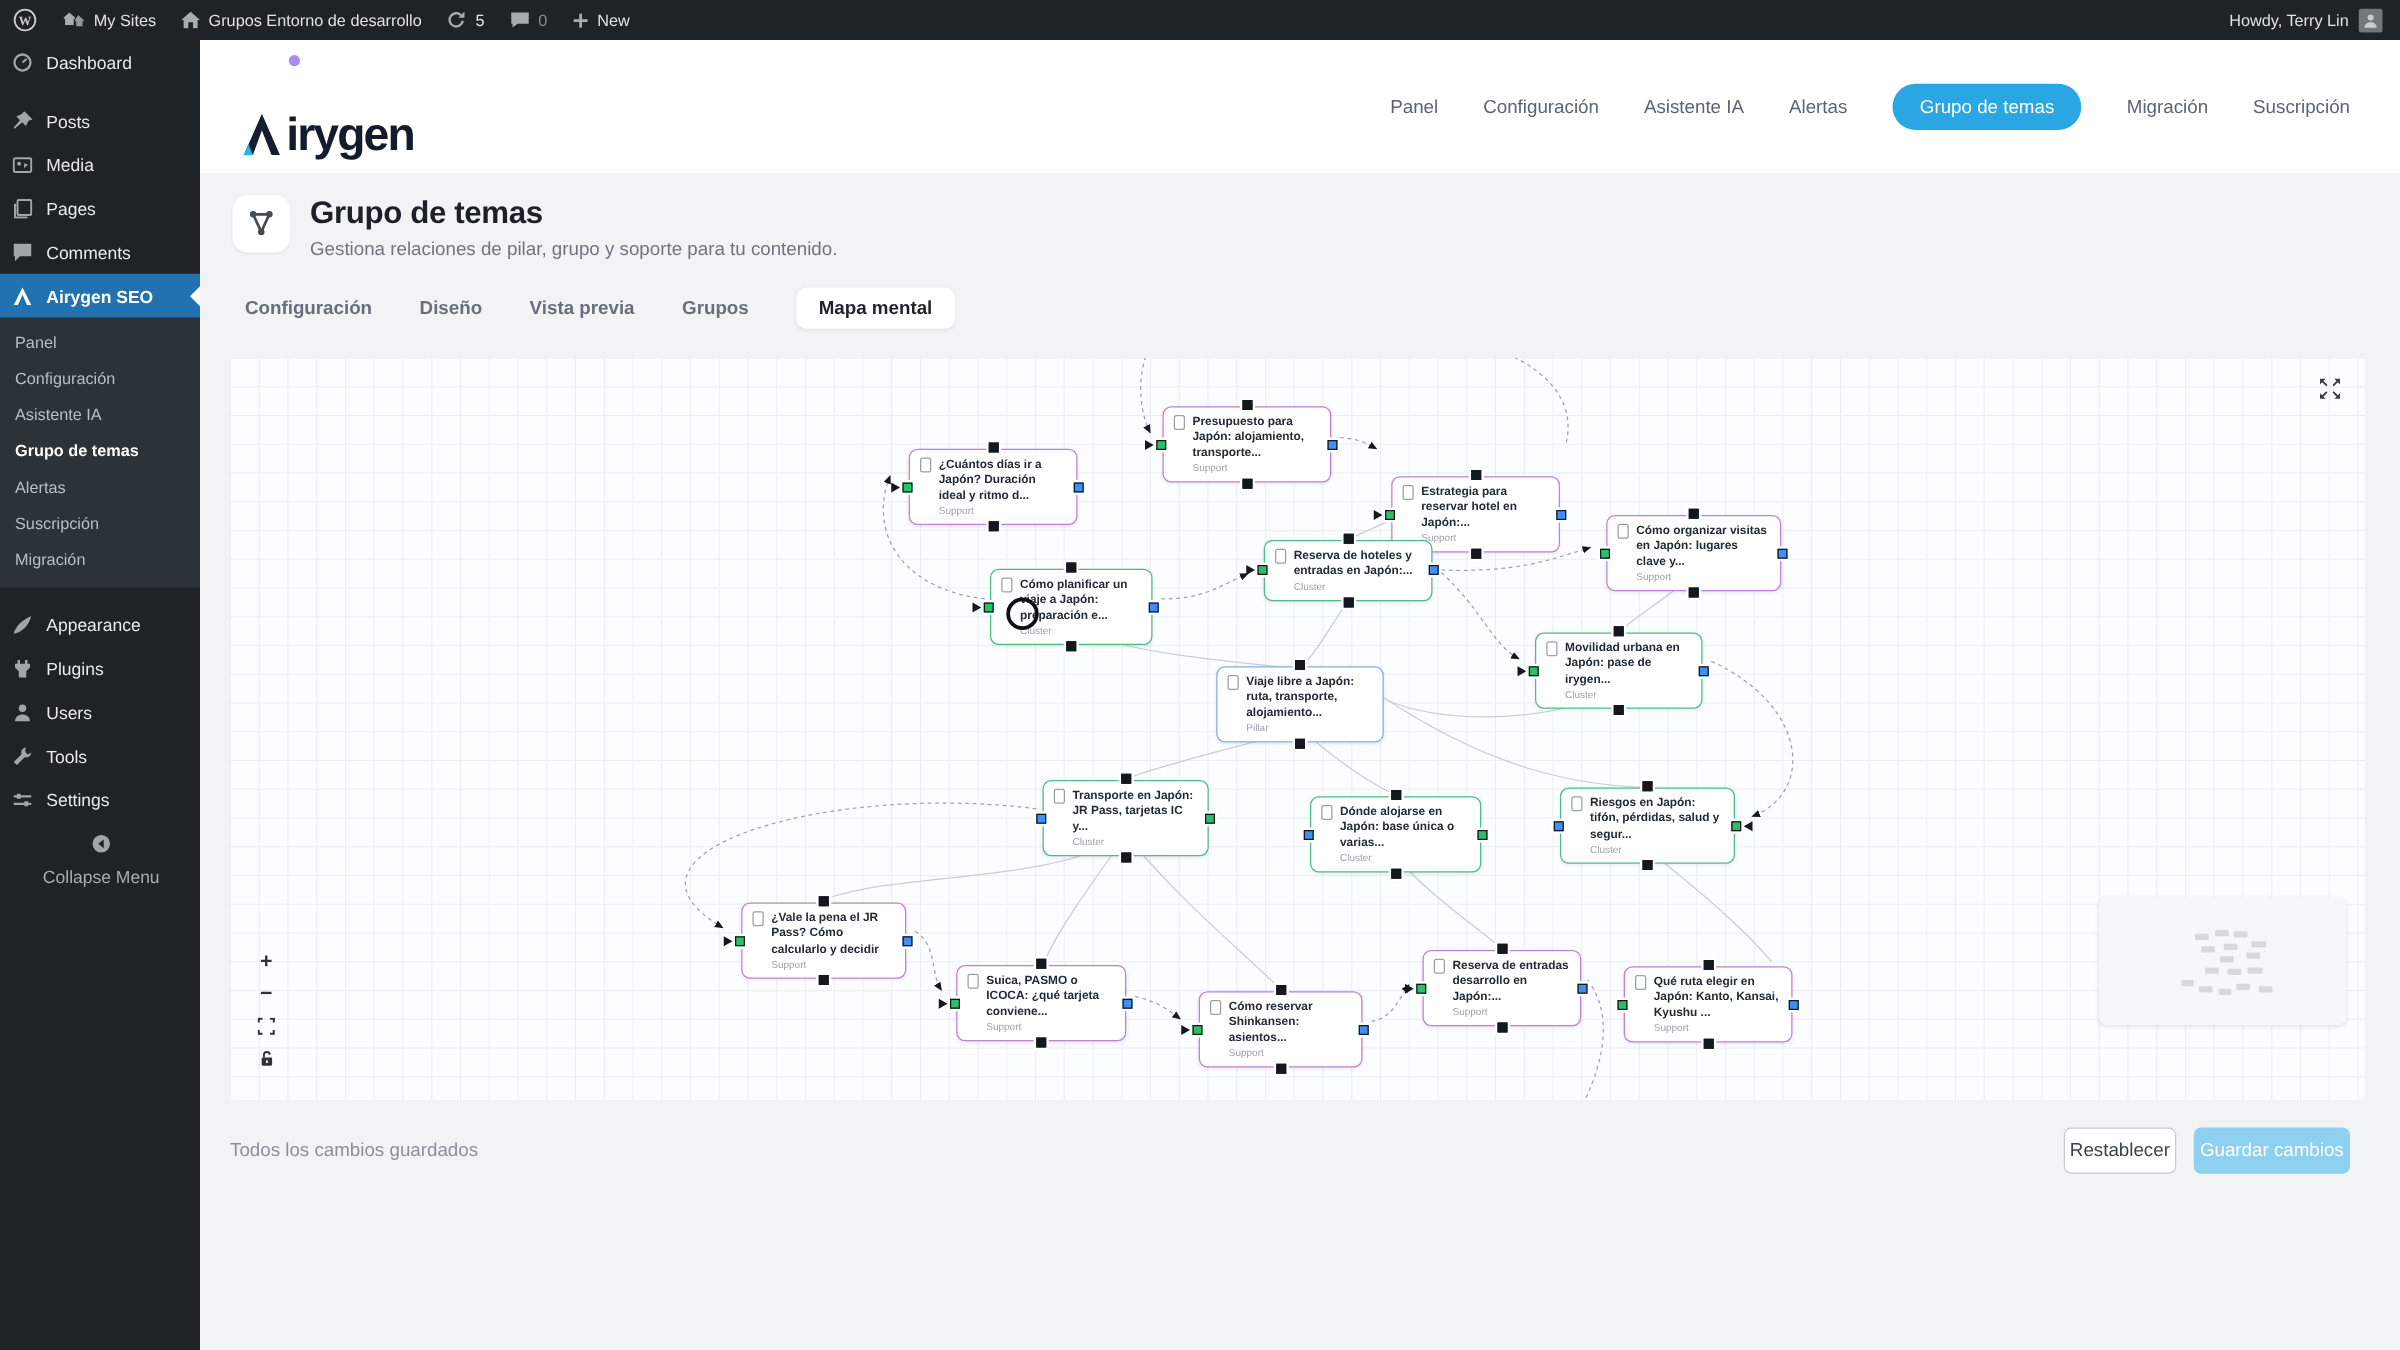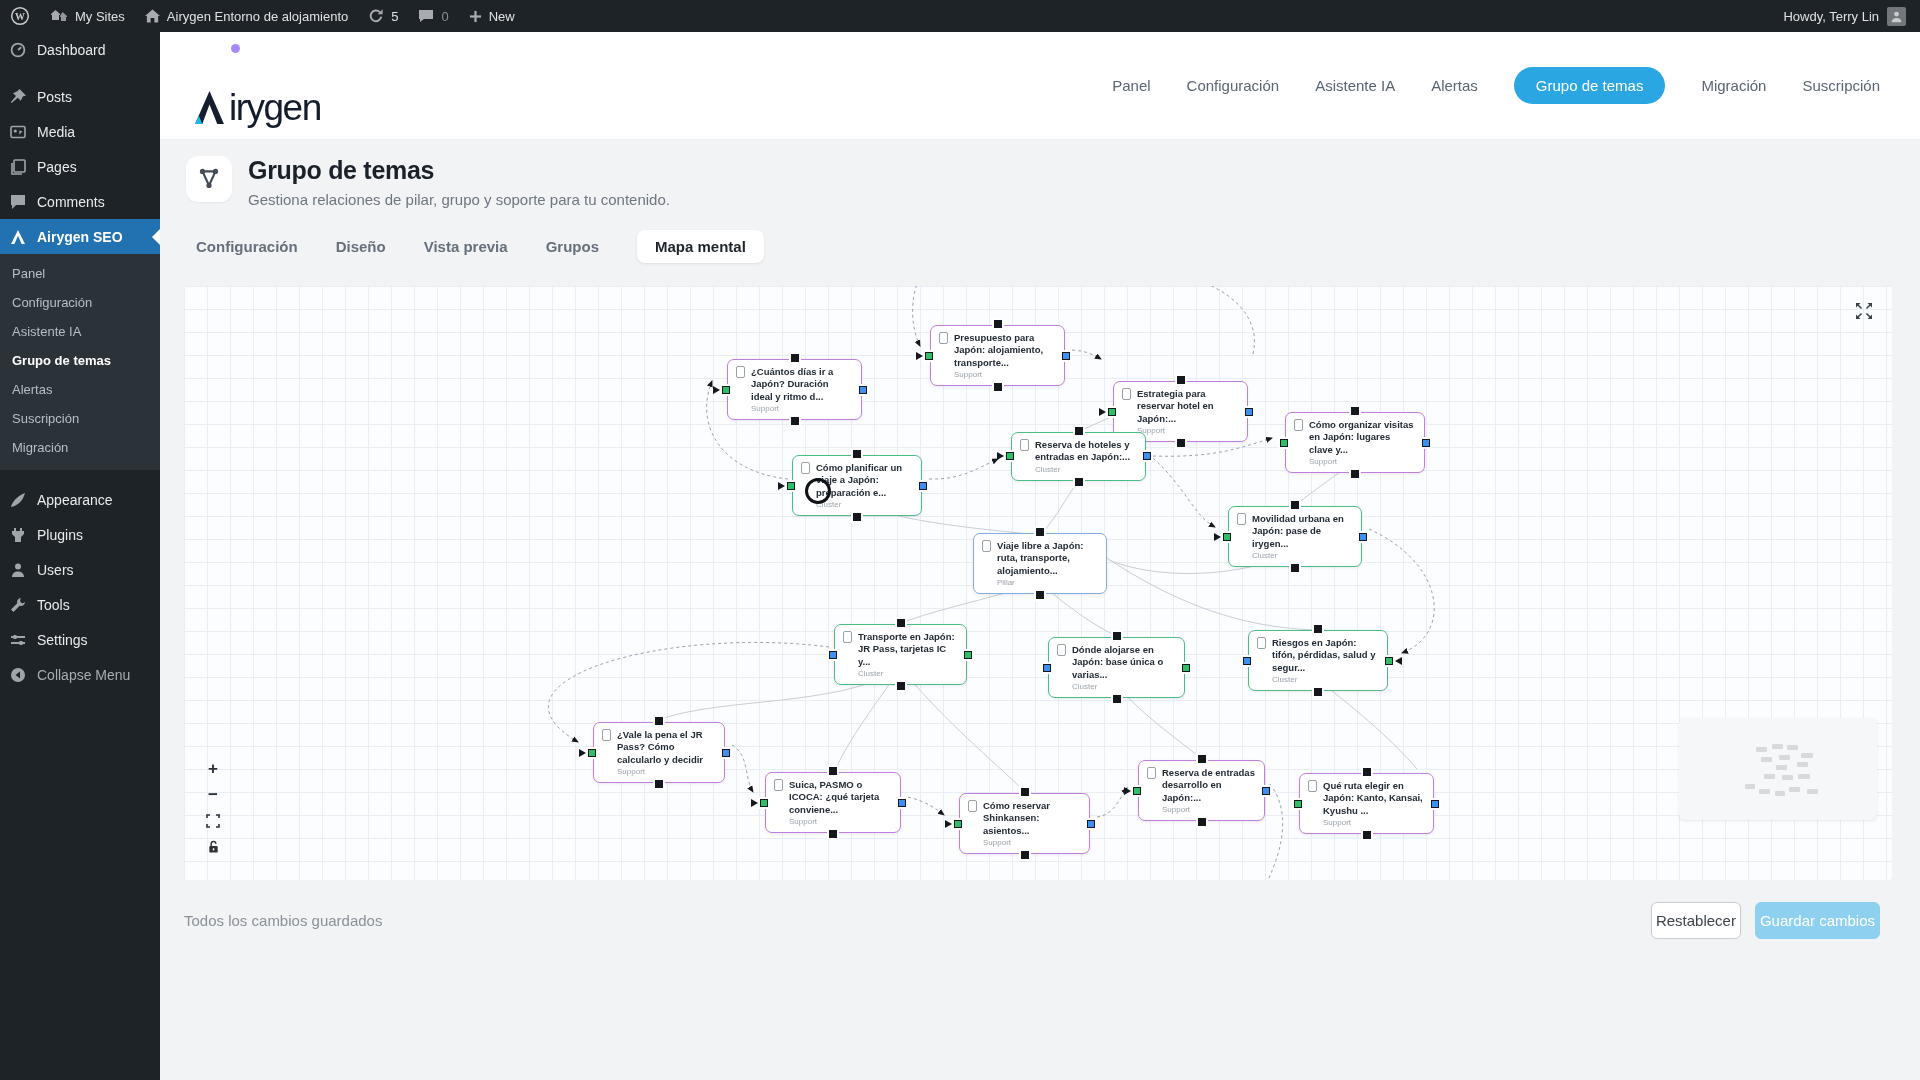--- a/index.html
+++ b/index.html
@@ -20,28 +20,28 @@
   .sb-item .sb-ic { width:17px; height:17px; color:#a0a5aa; flex:none; display:flex; align-items:center;}
   .sb-item .sb-ic svg{width:16px;height:16px;}
   .sb-item.active { background:#2271b1; color:#fff; font-weight:bold;}
   .sb-item.active .sb-ic { color:#fff; }
   .sb-item.active .notch { position:absolute; right:0; top:50%; margin-top:-8px; width:0; height:0;
     border-top:8px solid transparent; border-bottom:8px solid transparent; border-right:8px solid #fff;}
   .sb-sub { background:#2c3338; padding:5px 0 8px 0; }
   .sb-sub-item { padding:7px 10px 7px 38px; font-size:13px; color:#b5bfc9; cursor:pointer;}
   .sb-sub-item.active { color:#fff; font-weight:bold; }
   .sb-gap { height:12px; }
-  .sb-item.dim { color:#a7acb1; }
+  .sb-item.dim { color:#a7acb1;flex-direction:column; }
 
   
   .main { position:absolute; left:160px; top:32px; width:1760px; height:1048px; background:#f2f3f5; }
   .topbar { height:108px; background:#fff; display:flex; align-items:center; justify-content:space-between;
     padding:0 40px 0 34px; border-bottom:1px solid #eef0f2;}
   .brand { display:flex; align-items:flex-end; gap:4px; position:relative; }
-  .brand-text { font-size:37px; font-weight:normal; color:#131c2b; letter-spacing:-1.5px; line-height:0.9;margin-top:44px; }
+  .brand-text { font-size:37px; font-weight:bold; color:#131c2b; letter-spacing:-1.5px; line-height:0.9;margin-top:44px; }
   .brand-dot { position:absolute; left:37px; top:-3px; width:9px; height:9px; border-radius:50%; background:#a78bfa; }
   .top-nav { display:flex; align-items:center; gap:36px; font-size:15px; color:#5a6572; }
   .top-nav .nav-item { cursor:pointer; }
   .top-nav .nav-item.active { background:#2aa7e2; color:#fff; padding:10px 22px; border-radius:22px; }
 
   .page-head { display:flex; align-items:flex-start; gap:16px; padding:16px 40px 0 26px; }
   .ph-icon { width:46px; height:46px; background:#fff; border-radius:12px; display:flex; align-items:center;
     justify-content:center; box-shadow:0 1px 2px rgba(20,30,50,.06); flex:none;}
   .ph-title { font-size:25px; font-weight:bold; color:#1b212a; letter-spacing:-0.3px;}
   .ph-sub { font-size:15px; color:#6e7680; margin-top:6px; }
@@ -109,21 +109,21 @@
           </svg>
         </span>
         <span>My Sites</span>
       </div>
       <div class="ab-item">
         <span>
           <svg width="15" height="14" viewBox="0 0 16 14" fill="#a8acb1">
             <path d="M8 0l8 7h-2v7h-4V9H6v5H2V7H0z"></path>
           </svg>
         </span>
-        <span>Airygen Entorno de alojamiento</span>
+        <span>Grupos Entorno de desarrollo</span>
       </div>
       <div class="ab-item">
         <span>
           <svg width="16" height="16" viewBox="0 0 16 16">
             <path d="M13.2 8.6a5.3 5.3 0 1 1-1.4-4.4" fill="none" stroke="#a8acb1" stroke-width="1.9"></path>
             <polygon points="14.6,1.2 14.6,6.2 9.6,6.2" fill="#a8acb1"></polygon>
           </svg>
         </span>
         <span>5</span>
       </div>

